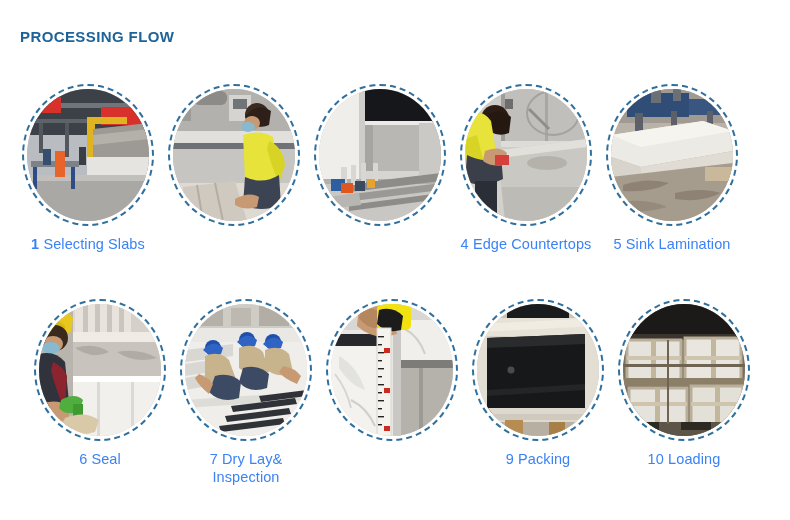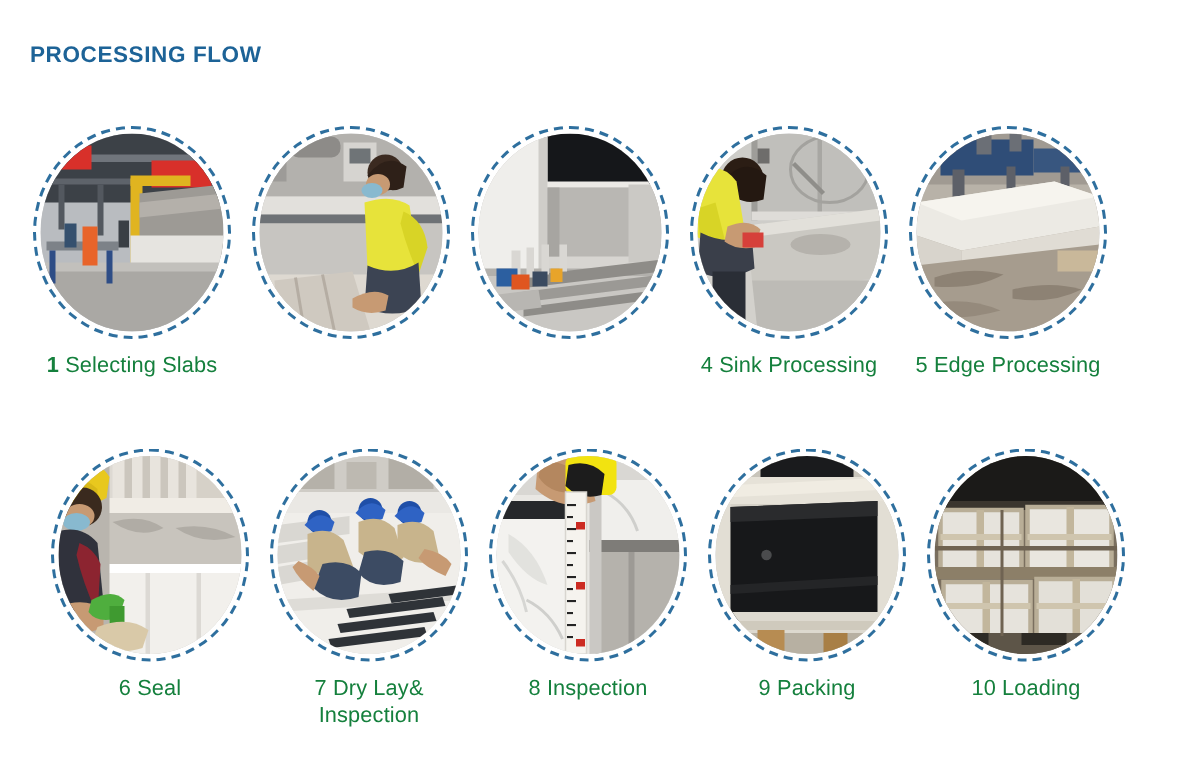--- a/index.html
+++ b/index.html
@@ -67,21 +67,21 @@
     border-radius: 50%;
     overflow: hidden;
     background: #cfcfcf;
   }
   .photo svg { display: block; width: 100%; height: 100%; }
 
   .caption {
     margin-top: 9px;
     font-size: 14.5px;
     line-height: 18px;
-    color: #15803d;
+    color: #3b82f6;
     letter-spacing: 0.1px;
   }
   .caption .num { font-weight: bold; }
   .caption.thin .num { font-weight: normal; }
   .caption .l2 { display: block; }
 </style>
 </head>
 <body>
 
 <div id="page-title">PROCESSING FLOW</div>
@@ -211,21 +211,21 @@
           <path d="M2 66 q20 10 34 0 l2 24 q-20 10 -38 2 Z" fill="#3a3f4a"></path>
           <path d="M20 62 q14 -6 22 2 l-4 12 q-12 2 -20 -4 Z" fill="#c79a73"></path>
           <rect x="30" y="66" width="14" height="10" fill="#d6403a"></rect>
           <rect x="10" y="92" width="22" height="40" fill="#2a2e36"></rect>
         </svg>
       </div>
       <div class="ring"></div>
     </div>
     <div class="caption thin">
       <span class="num">4</span>
-      <span>Sink Processing</span>
+      <span>Edge Countertops</span>
     </div>
   </div>
 
   <div class="step" style="left:599px;">
     <div class="circle-wrap">
       <div class="photo">
         <svg viewBox="0 0 122 132" preserveAspectRatio="xMidYMid slice">
           <rect x="0" y="0" width="122" height="132" fill="#b8b2a8"></rect>
           <rect x="0" y="0" width="122" height="34" fill="#a09a92"></rect>
           <rect x="16" y="4" width="62" height="24" fill="#2f4d77"></rect>
@@ -243,21 +243,21 @@
           <path d="M12 96 q24 -8 46 -2 q-18 10 -46 8 Z" fill="#8d8274"></path>
           <path d="M64 104 q26 -6 46 0 q-20 10 -46 6 Z" fill="#8d8274"></path>
           <path d="M4 114 q30 -6 52 4 q-28 8 -54 2 Z" fill="#958a7c"></path>
           <rect x="94" y="78" width="28" height="14" fill="#c9b89a"></rect>
         </svg>
       </div>
       <div class="ring"></div>
     </div>
     <div class="caption thin">
       <span class="num">5</span>
-      <span>Edge Processing</span>
+      <span>Sink Lamination</span>
     </div>
   </div>
 
 </div>
 
 <div class="row row-2">
 
   <div class="step" style="left:27px;">
     <div class="circle-wrap">
       <div class="photo">
@@ -379,24 +379,20 @@
             <rect x="47" y="112" width="6" height="1.4"></rect>
             <rect x="47" y="120" width="4" height="1.4"></rect>
           </g>
           <rect x="53" y="44" width="6" height="5" fill="#cc2b22"></rect>
           <rect x="53" y="84" width="6" height="5" fill="#cc2b22"></rect>
           <rect x="53" y="122" width="6" height="5" fill="#cc2b22"></rect>
         </svg>
       </div>
       <div class="ring"></div>
     </div>
-    <div class="caption thin">
-      <span class="num">8</span>
-      <span>Inspection</span>
-    </div>
   </div>
 
   <div class="step" style="left:465px;">
     <div class="circle-wrap">
       <div class="photo">
         <svg viewBox="0 0 122 132" preserveAspectRatio="xMidYMid slice">
           <rect x="0" y="0" width="122" height="132" fill="#d6d2c8"></rect>
           <rect x="0" y="0" width="122" height="16" fill="#c8c4ba"></rect>
           <rect x="30" y="0" width="62" height="16" fill="#1a1b1d"></rect>
           <rect x="0" y="14" width="122" height="18" fill="#e6e2d8"></rect>

